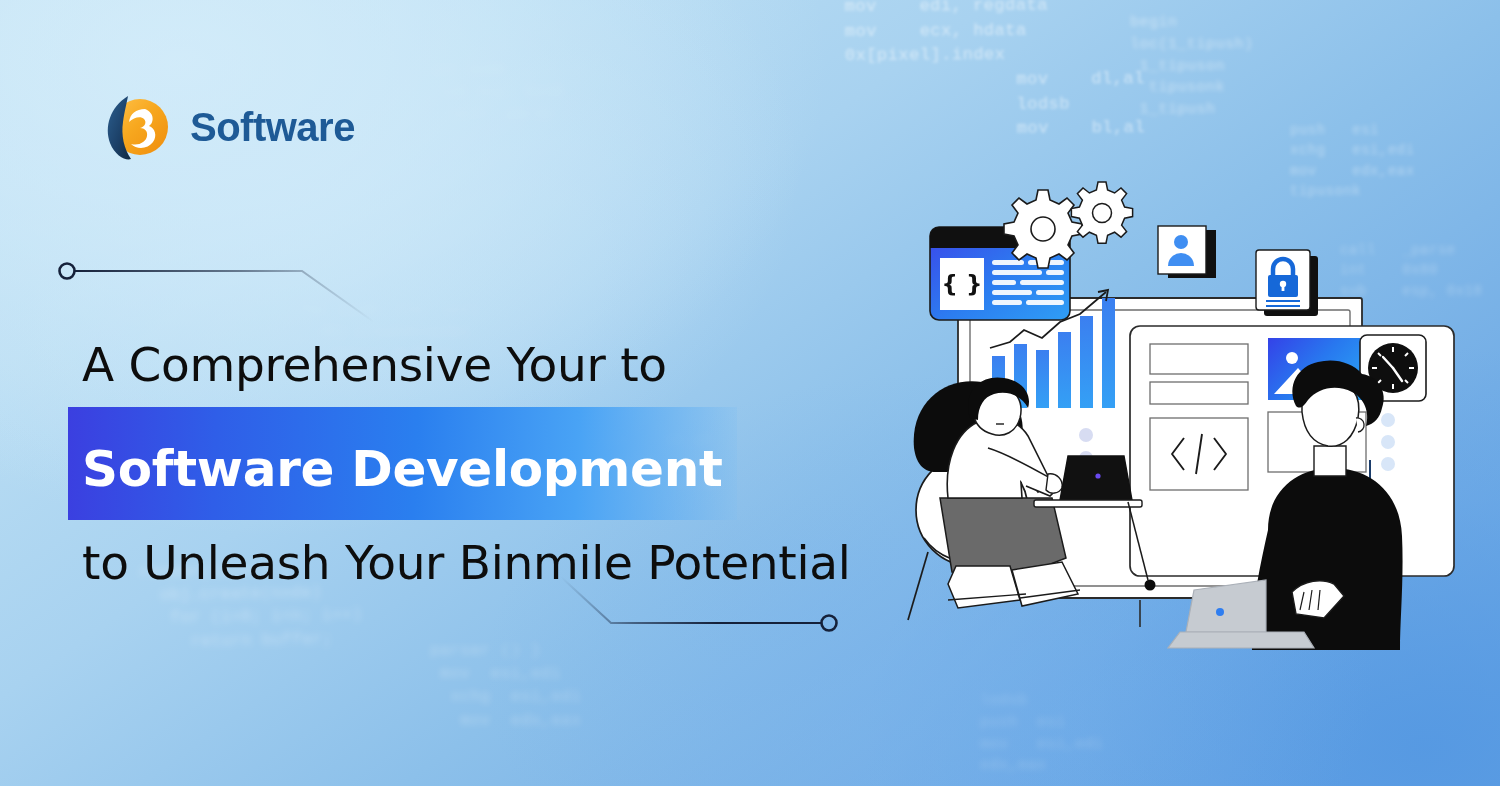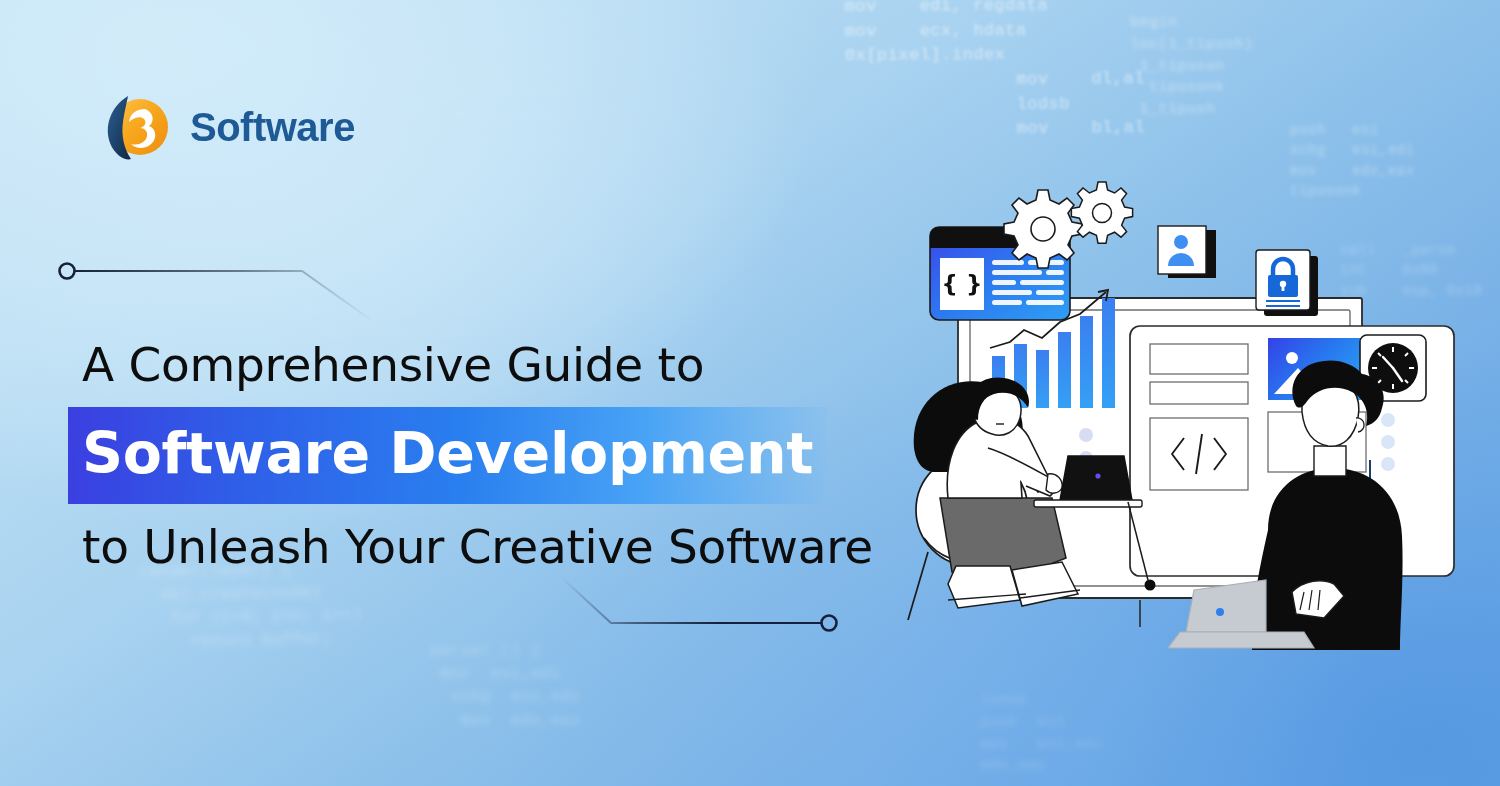--- a/index.html
+++ b/index.html
@@ -70,22 +70,22 @@
     font-size: 47px;
     line-height: 85px;
     color: #0d0d0d;
     letter-spacing: -0.3px;
   }
   .hl-line { display: block; white-space: nowrap; }
   .hl-hi {
     display: inline-block;
     color: #ffffff;
     font-weight: 700;
-    font-size: 57px;
-    padding: 4px 14px 8px 14px;
+    font-size: 50px;
+    padding: 20px 14px 8px 14px;
     margin-left: -14px;
     background: linear-gradient(92deg, #3b3fe0 0%, #2f5ee8 22%, #2a7fef 52%, #49a3f5 76%, rgba(120,190,245,0.15) 100%);
   }
   .hl-l1 { font-size: 47px; }
   .hl-l3 { font-size: 47px; }
 
   
   .illo { position: absolute; left: 900px; top: 180px; width: 580px; height: 470px; }
   .illo svg { display: block; }
 </style>
@@ -179,23 +179,23 @@
         <stop offset="28%" stop-color="#15213a" stop-opacity="0.6"></stop>
         <stop offset="60%" stop-color="#15213a" stop-opacity="1"></stop>
         <stop offset="100%" stop-color="#15213a" stop-opacity="1"></stop>
       </linearGradient>
     </defs>
     <path d="M6 2 L56 48 H266" fill="none" stroke="url(#fadeBR)" stroke-width="2.1"></path>
     <circle cx="274" cy="48" r="7.5" fill="none" stroke="#15213a" stroke-width="2.6"></circle>
   </svg>
 
   <div class="headline">
-    <span class="hl-line hl-l1">A Comprehensive Guide to</span>
+    <span class="hl-line hl-l1">A Comprehensive Your to</span>
     <span class="hl-line"><span class="hl-hi">Software Development</span></span>
-    <span class="hl-line hl-l3">to Unleash Your Creative Software</span>
+    <span class="hl-line hl-l3">to Unleash Your Binmile Potential</span>
   </div>
 
   <div class="illo">
     <svg width="580" height="470" viewBox="0 0 580 470">
       <defs>
         <linearGradient id="winBlue" x1="0" y1="0" x2="1" y2="1">
           <stop offset="0%" stop-color="#3b46ea"></stop>
           <stop offset="55%" stop-color="#2c7df0"></stop>
           <stop offset="100%" stop-color="#2f9ef5"></stop>
         </linearGradient>

